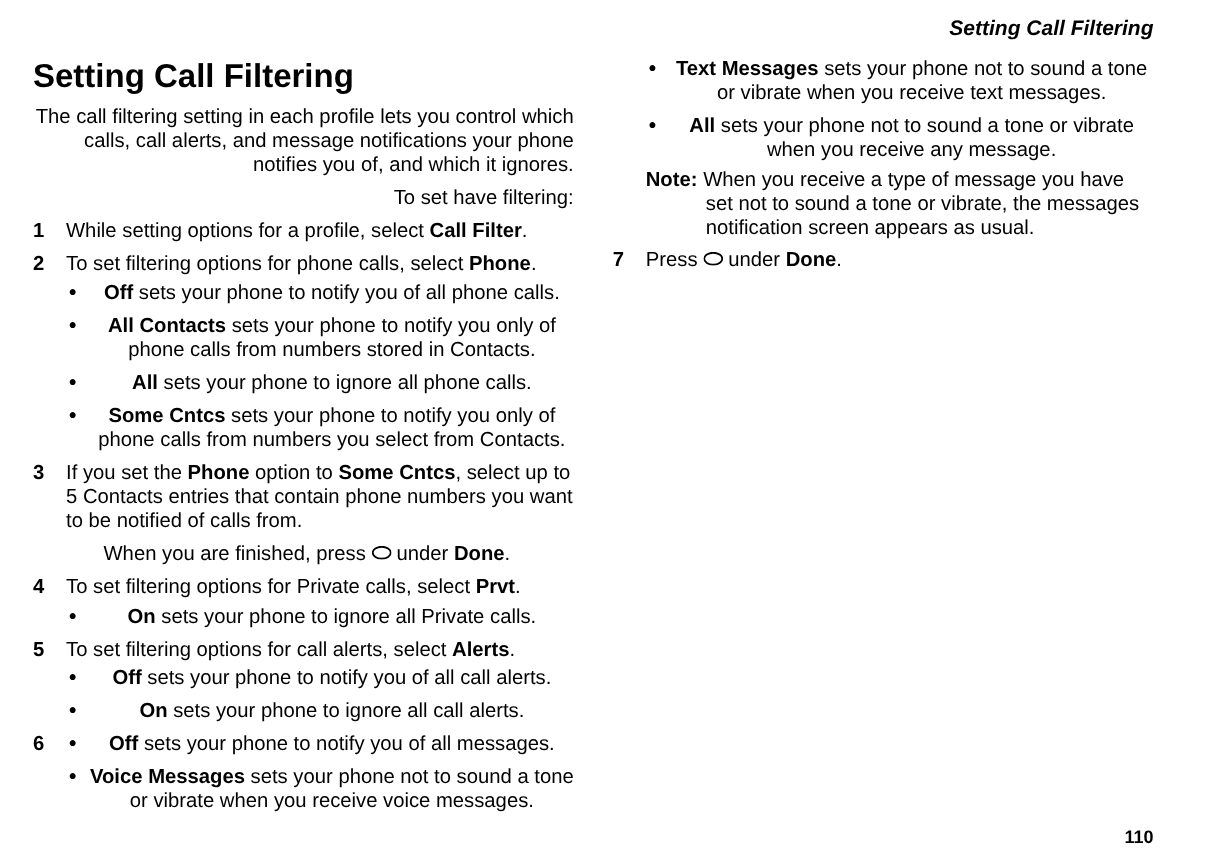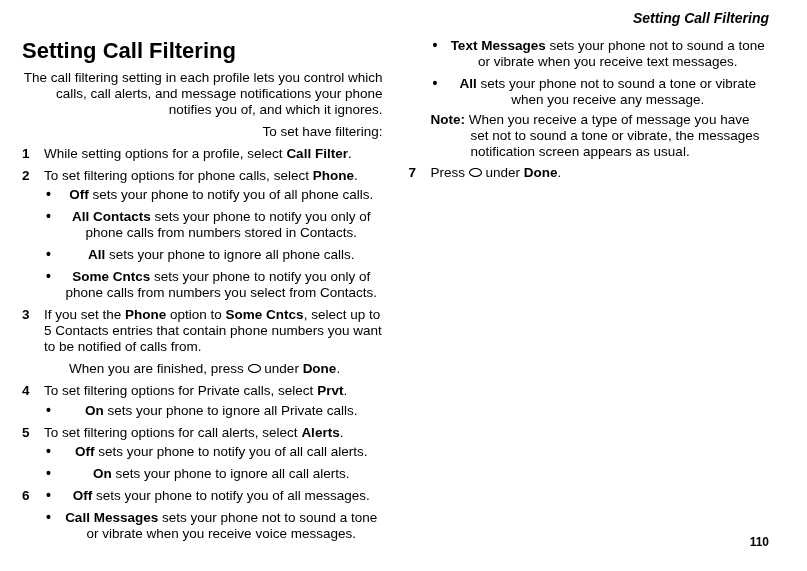--- a/index.html
+++ b/index.html
@@ -23,21 +23,21 @@
   .running-header {
     position: absolute;
     top: 10px;
     right: 38px;
     font-style: italic;
     font-weight: bold;
     font-size: 14px;
   }
   .page-number {
     position: absolute;
-    bottom: 22px;
+    bottom: 6px;
     right: 38px;
     font-weight: bold;
     font-size: 12px;
   }
   .columns {
     column-count: 2;
     column-gap: 26px;
     column-fill: auto;
     height: 510px;
     margin-top: 16px;
@@ -149,21 +149,21 @@
           <div>To set filtering options for call alerts, select <span class="b">Alerts</span>.</div>
           <ul class="sub">
             <li><span class="b">Off</span> sets your phone to notify you of all call alerts.</li>
             <li><span class="b">On</span> sets your phone to ignore all call alerts.</li>
           </ul>
         </li>
         <li>
           <span class="num">6</span>
           <ul class="sub">
             <li><span class="b">Off</span> sets your phone to notify you of all messages.</li>
-            <li><span class="b">Call Messages</span> sets your phone not to sound a tone or vibrate when you receive voice messages.</li>
+            <li><span class="b">Voice Messages</span> sets your phone not to sound a tone or vibrate when you receive voice messages.</li>
             <li><span class="b">Text Messages</span> sets your phone not to sound a tone or vibrate when you receive text messages.</li>
             <li><span class="b">All</span> sets your phone not to sound a tone or vibrate when you receive any message.</li>
           </ul>
           <div class="note"><span class="b">Note:</span> When you receive a type of message you have set not to sound a tone or vibrate, the messages notification screen appears as usual.</div>
         </li>
         <li>
           <span class="num">7</span>
           <div>Press <span class="icon-under"><svg width="13" height="9" viewBox="0 0 13 9">
                 <ellipse cx="6.5" cy="4.5" rx="6" ry="4" fill="none" stroke="#000" stroke-width="1.2"></ellipse>
               </svg></span> under <span class="b">Done</span>.</div>

